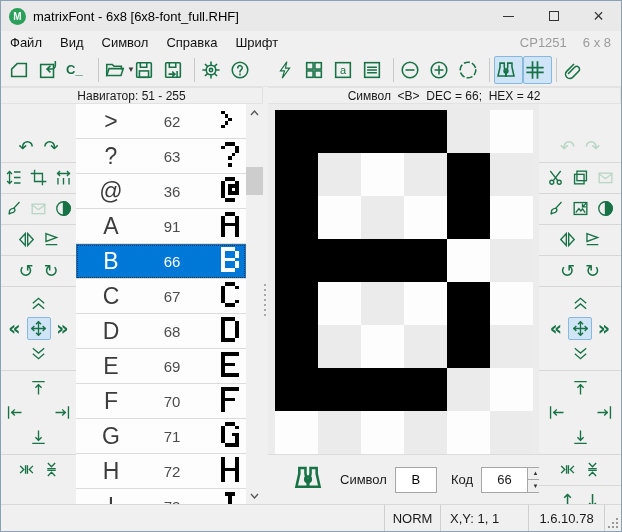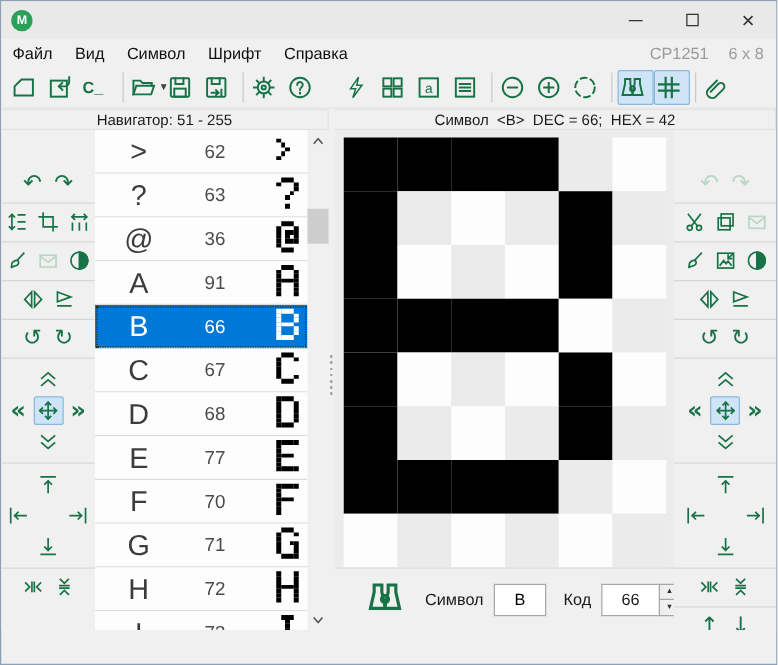--- a/index.html
+++ b/index.html
@@ -111,40 +111,41 @@
   .st-grip i { position:absolute; right:3px; bottom:3px; width:2px; height:2px; background:#999;
                box-shadow:-4px 0 #999,-8px 0 #999,0 -4px #999,-4px -4px #999,0 -8px #999; }
 </style>
 </head>
 <body>
 
 <div class="window">
 
   <div class="titlebar">
     <span class="app-icon">M</span>
+    <span class="title">matrixFont - 6x8 [6x8-font_full.RHF]</span>
     <div class="win-controls">
       <span class="win-btn">
           <i class="min-bar"></i>
         </span>
       <span class="win-btn">
           <i class="max-box"></i>
         </span>
       <span class="win-btn close-x">
           <span>×</span>
         </span>
     </div>
   </div>
 
   <div class="menubar">
     <div id="menu-items" style="display:flex;height:100%;">
         <div class="menu-item">Файл</div>
         <div class="menu-item">Вид</div>
         <div class="menu-item">Символ</div>
+        <div class="menu-item">Справка</div>
         <div class="menu-item">Шрифт</div>
-        <div class="menu-item">Справка</div>
       </div>
     <div class="menu-right">
       <span>CP1251</span>
       <span>6 x 8</span>
     </div>
   </div>
 
   <div class="toolbar" id="toolbar">
       <div class="tb-btn">
         <span style="display:flex">
@@ -916,21 +917,21 @@
             <i></i>
             <i></i>
             <i></i>
             <i></i>
             <i></i>
             <i></i>
           </span>
         </div>
         <div class="cl-row">
           <span class="cl-glyph">E</span>
-          <span class="cl-code">77</span>
+          <span class="cl-code">69</span>
           <span class="cl-preview" style="grid-template-columns: repeat(6, 3.5px); grid-template-rows: repeat(8, 3.5px);">
             <i style="background: rgb(0, 0, 0);"></i>
             <i style="background: rgb(0, 0, 0);"></i>
             <i style="background: rgb(0, 0, 0);"></i>
             <i style="background: rgb(0, 0, 0);"></i>
             <i style="background: rgb(0, 0, 0);"></i>
             <i></i>
             <i style="background: rgb(0, 0, 0);"></i>
             <i></i>
             <i></i>
@@ -1474,14 +1475,23 @@
           </div>
           <div class="sb-btn">
             <span style="display:flex">
               <span class="tglyph" style="color:#177245;font-size:18px;">↓</span>
             </span>
           </div>
         </div>
       </div>
   </div>
 
+  <div class="statusbar">
+    <div class="st-cell st-fill"></div>
+    <div class="st-cell st-mode">NORM</div>
+    <div class="st-cell st-xy">X,Y: 1, 1</div>
+    <div class="st-cell st-ver">1.6.10.78</div>
+    <div class="st-cell st-grip">
+        <i></i>
+      </div>
+  </div>
 
 </div>
 
 </body></html>

